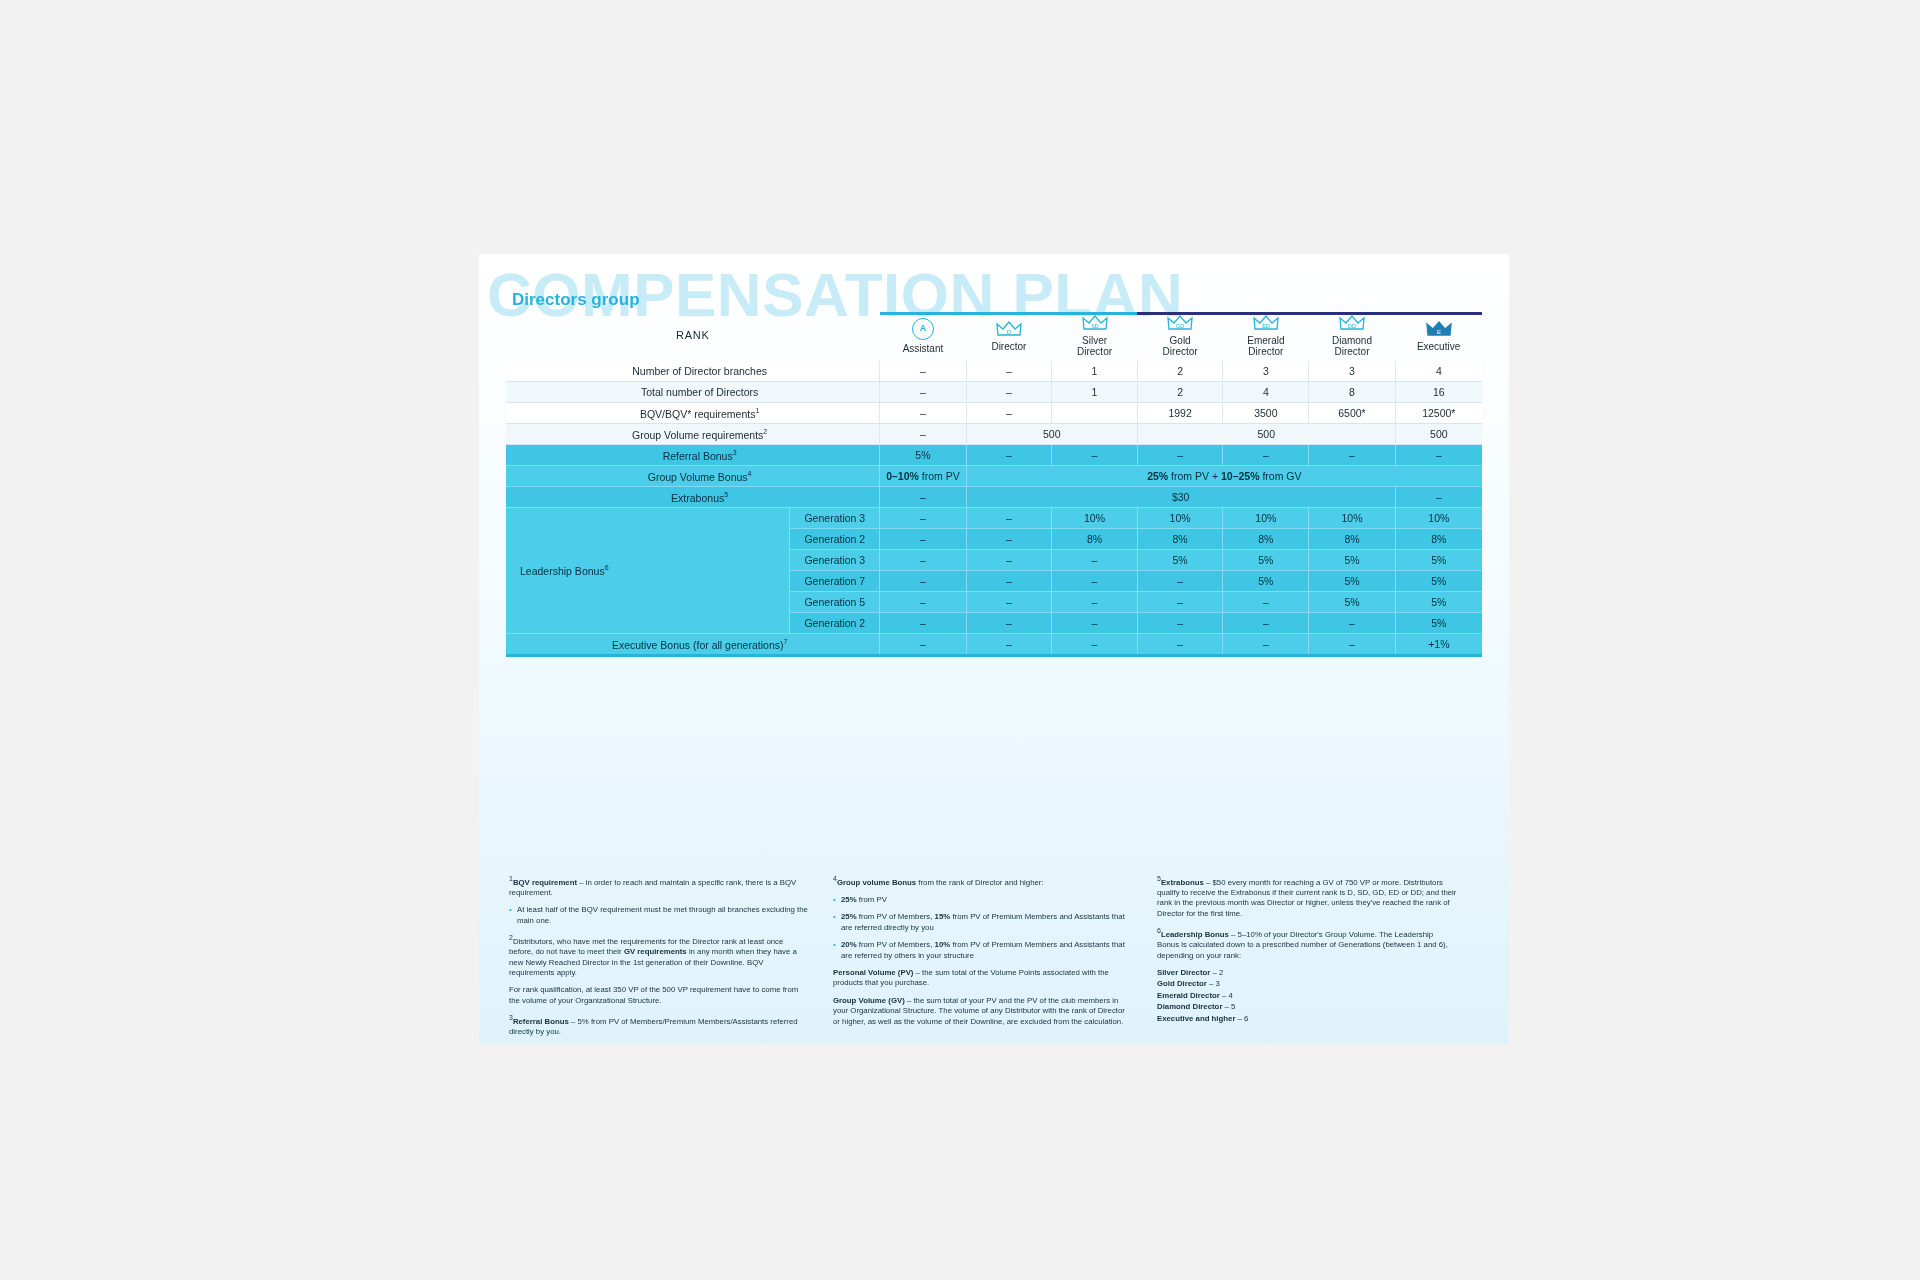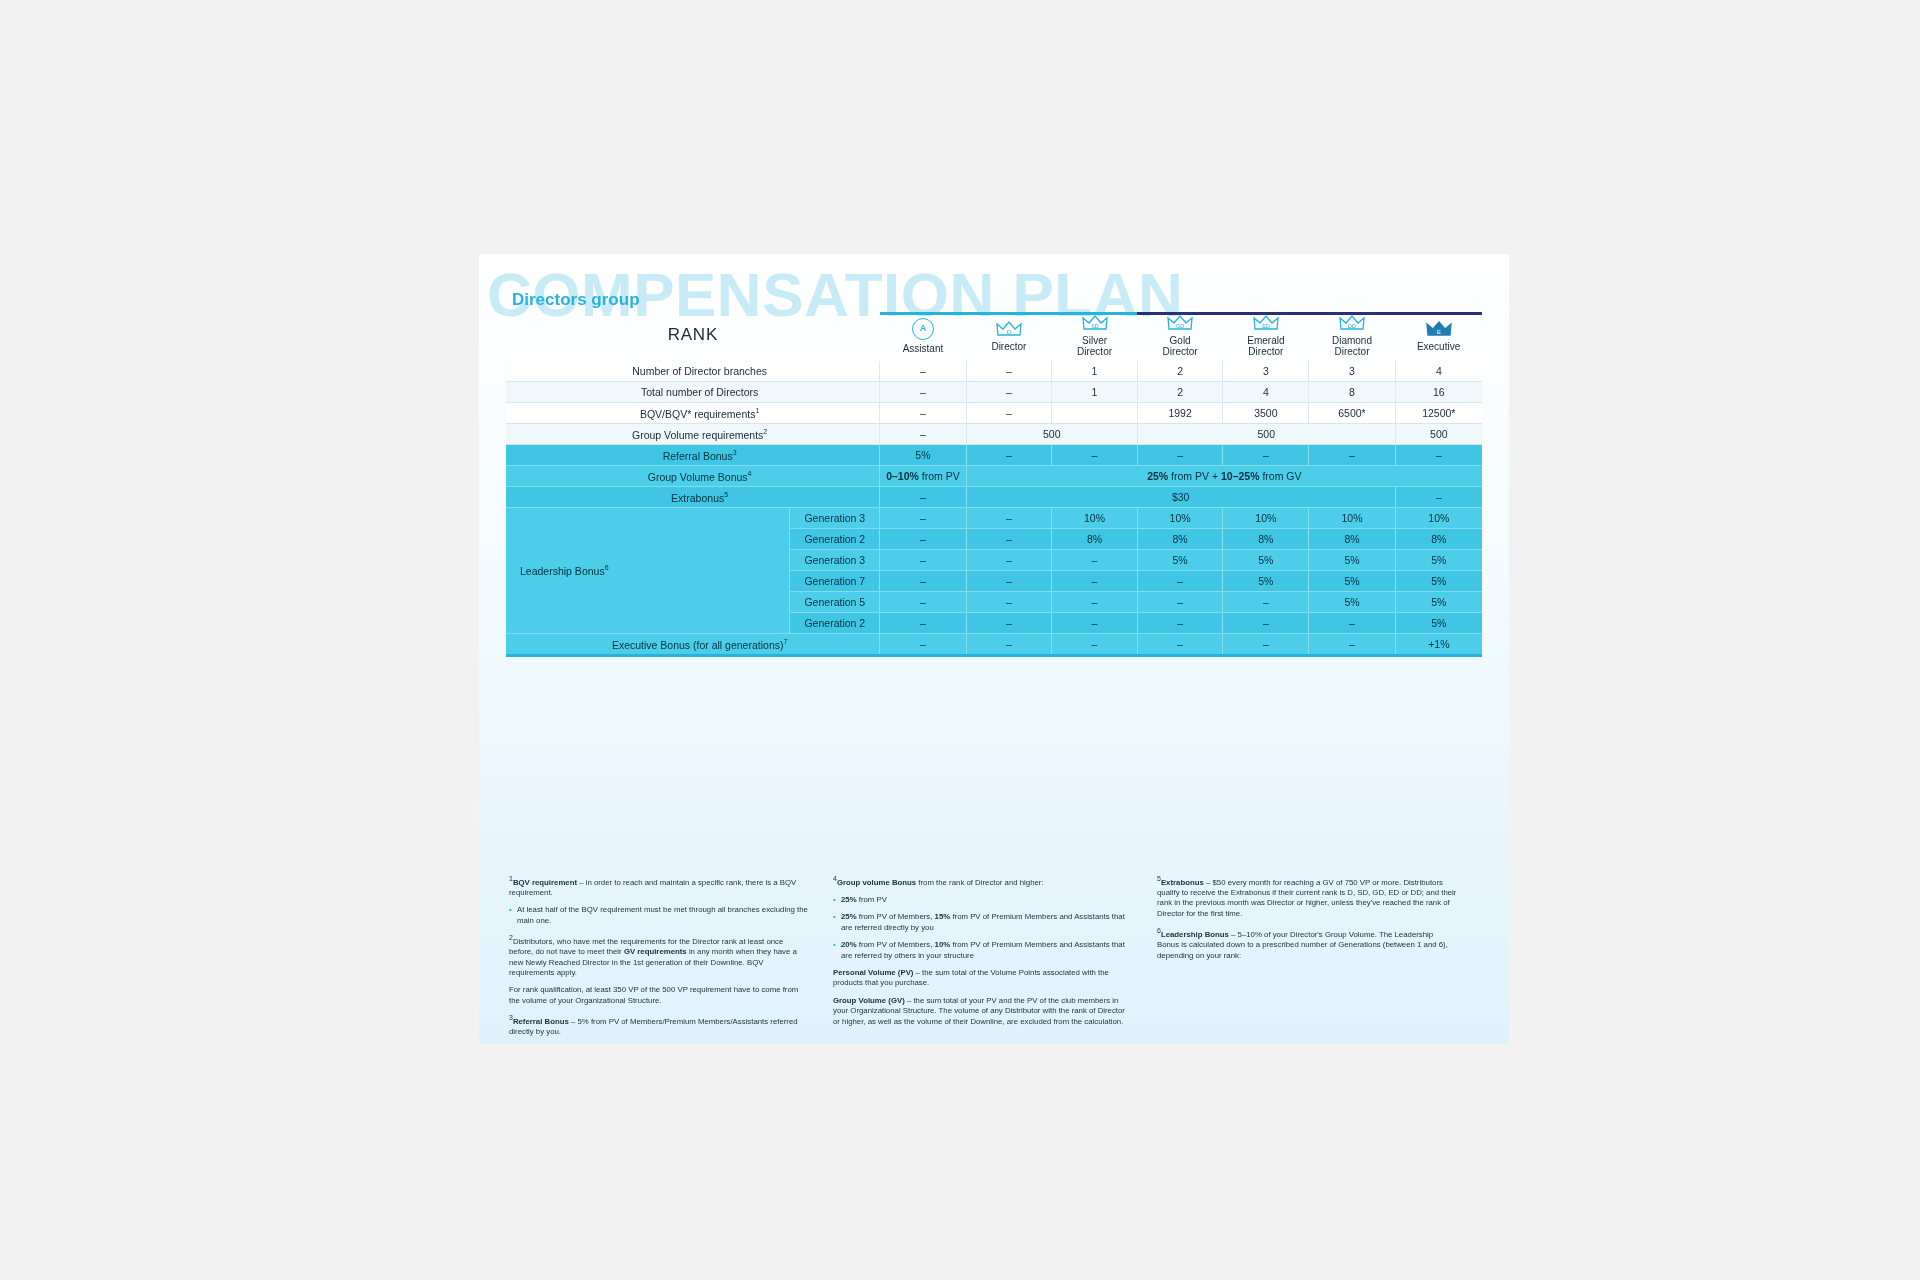--- a/index.html
+++ b/index.html
@@ -68,21 +68,21 @@
   col.c-rank { width: 320px; }
   col.c-col  { width: 94px; }
 
   
   .hdr-cell {
     height: 88px;
     vertical-align: bottom;
     padding-bottom: 4px !important;
   }
   .rankword {
-    font-size: 17px;
+    font-size: 11px;
     font-weight: bold;
     letter-spacing: .8px;
     color: #1b2b33;
     text-align: right;
     padding-right: 28px;
     padding-bottom: 6px;
   }
   .rank-name {
     font-size: 10px;
     color: #1b2b33;
@@ -389,15 +389,22 @@
       <p class="bullet"><b>25%</b> from PV</p>
       <p class="bullet"><b>25%</b> from PV of Members, <b>15%</b> from PV of Premium Members and Assistants that are referred directly by you</p>
       <p class="bullet"><b>20%</b> from PV of Members, <b>10%</b> from PV of Premium Members and Assistants that are referred by others in your structure</p>
       <p><b>Personal Volume (PV)</b> – the sum total of the Volume Points associated with the products that you purchase.</p>
       <p><b>Group Volume (GV)</b> – the sum total of your PV and the PV of the club members in your Organizational Structure. The volume of any Distributor with the rank of Director or higher, as well as the volume of their Downline, are excluded from the calculation.</p>
     </div>
 
     <div class="col">
       <p><sup>5</sup><b>Extrabonus</b> – $50 every month for reaching a GV of 750 VP or more. Distributors qualify to receive the Extrabonus if their current rank is D, SD, GD, ED or DD; and their rank in the previous month was Director or higher, unless they've reached the rank of Director for the first time.</p>
       <p><sup>6</sup><b>Leadership Bonus</b> – 5–10% of your Director's Group Volume. The Leadership Bonus is calculated down to a prescribed number of Generations (between 1 and 6), depending on your rank:</p>
+      <div class="rank-list">
+        <div><b>Silver Director</b> – 2</div>
+        <div><b>Gold Director</b> – 3</div>
+        <div><b>Emerald Director</b> – 4</div>
+        <div><b>Diamond Director</b> – 5</div>
+        <div><b>Executive and higher</b> – 6</div>
+      </div>
     </div>
   </div>
 </div>
 
 </body></html>

